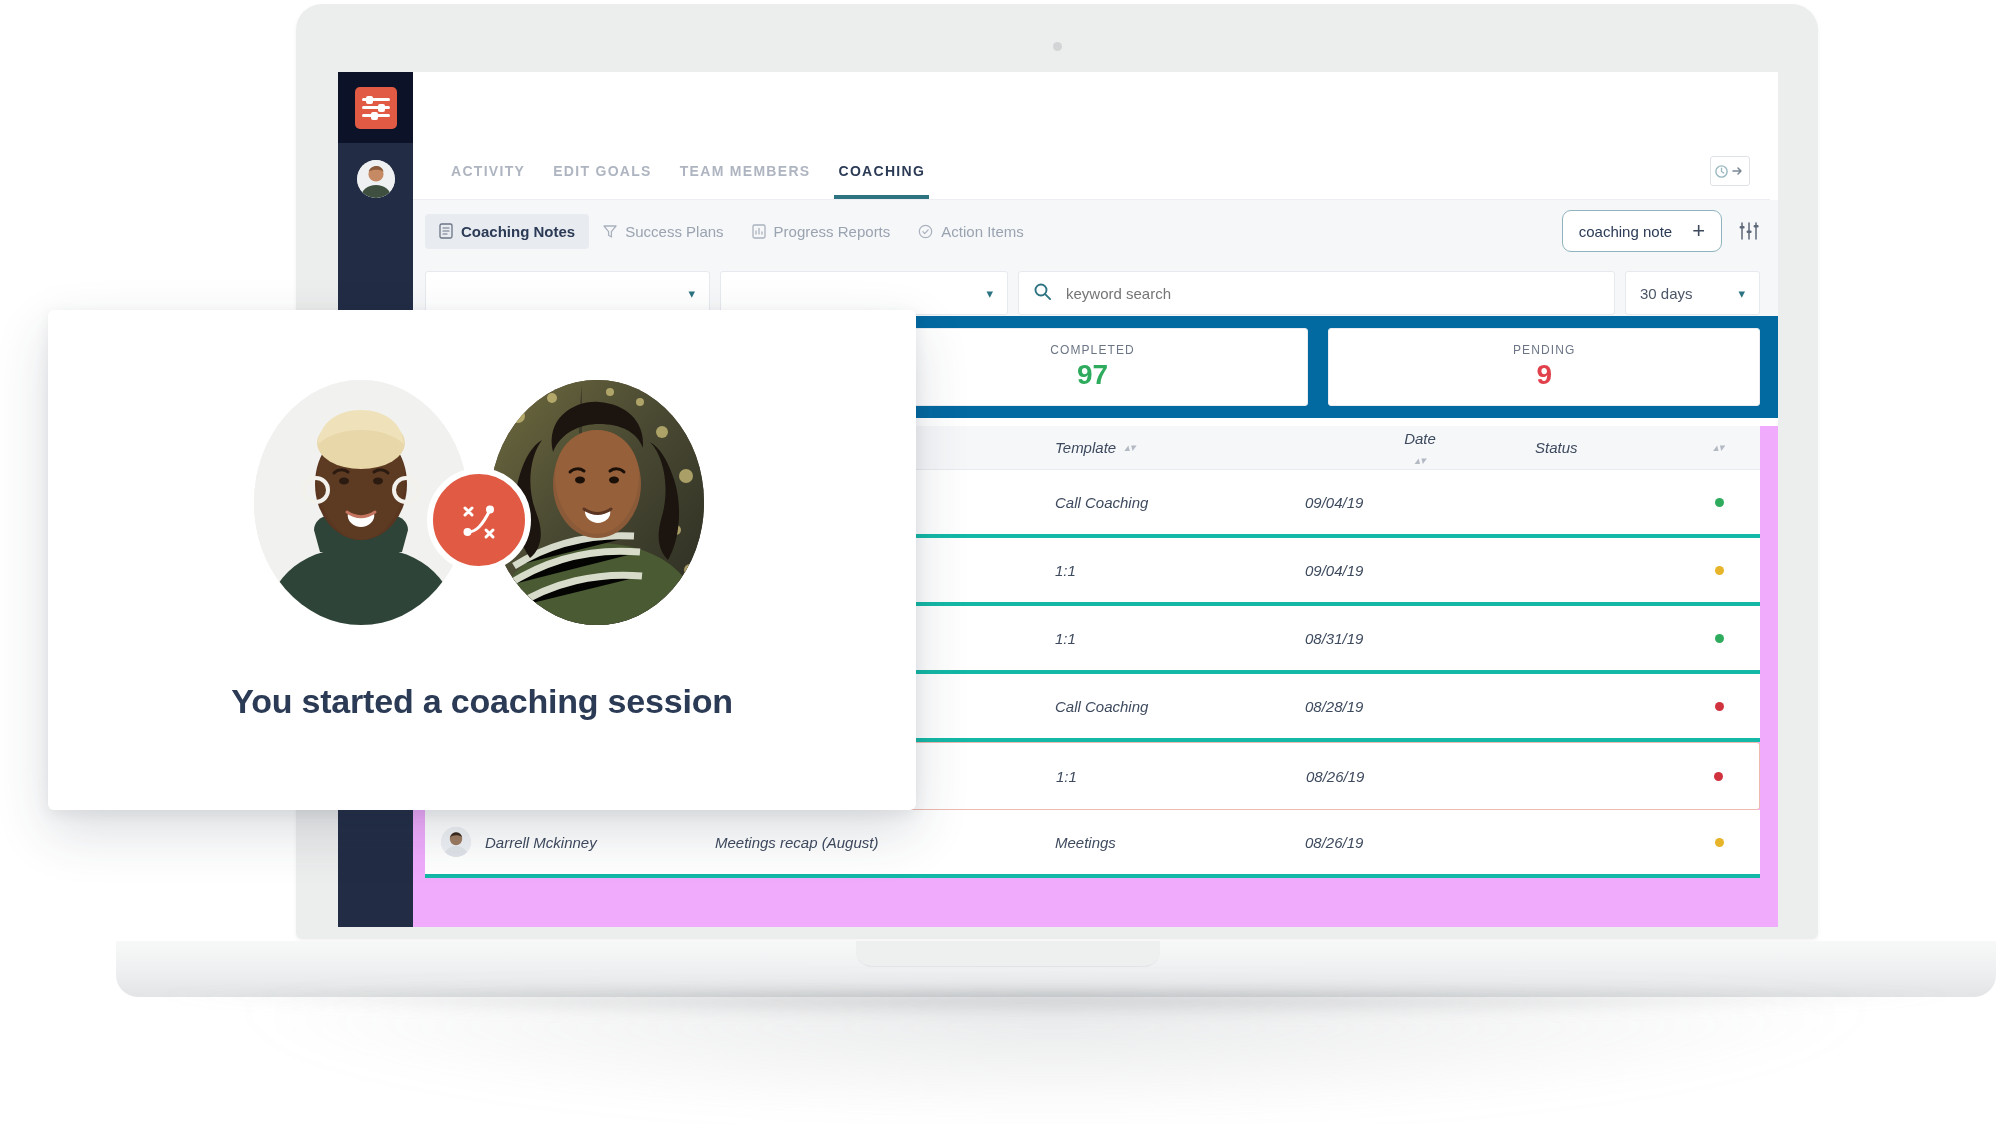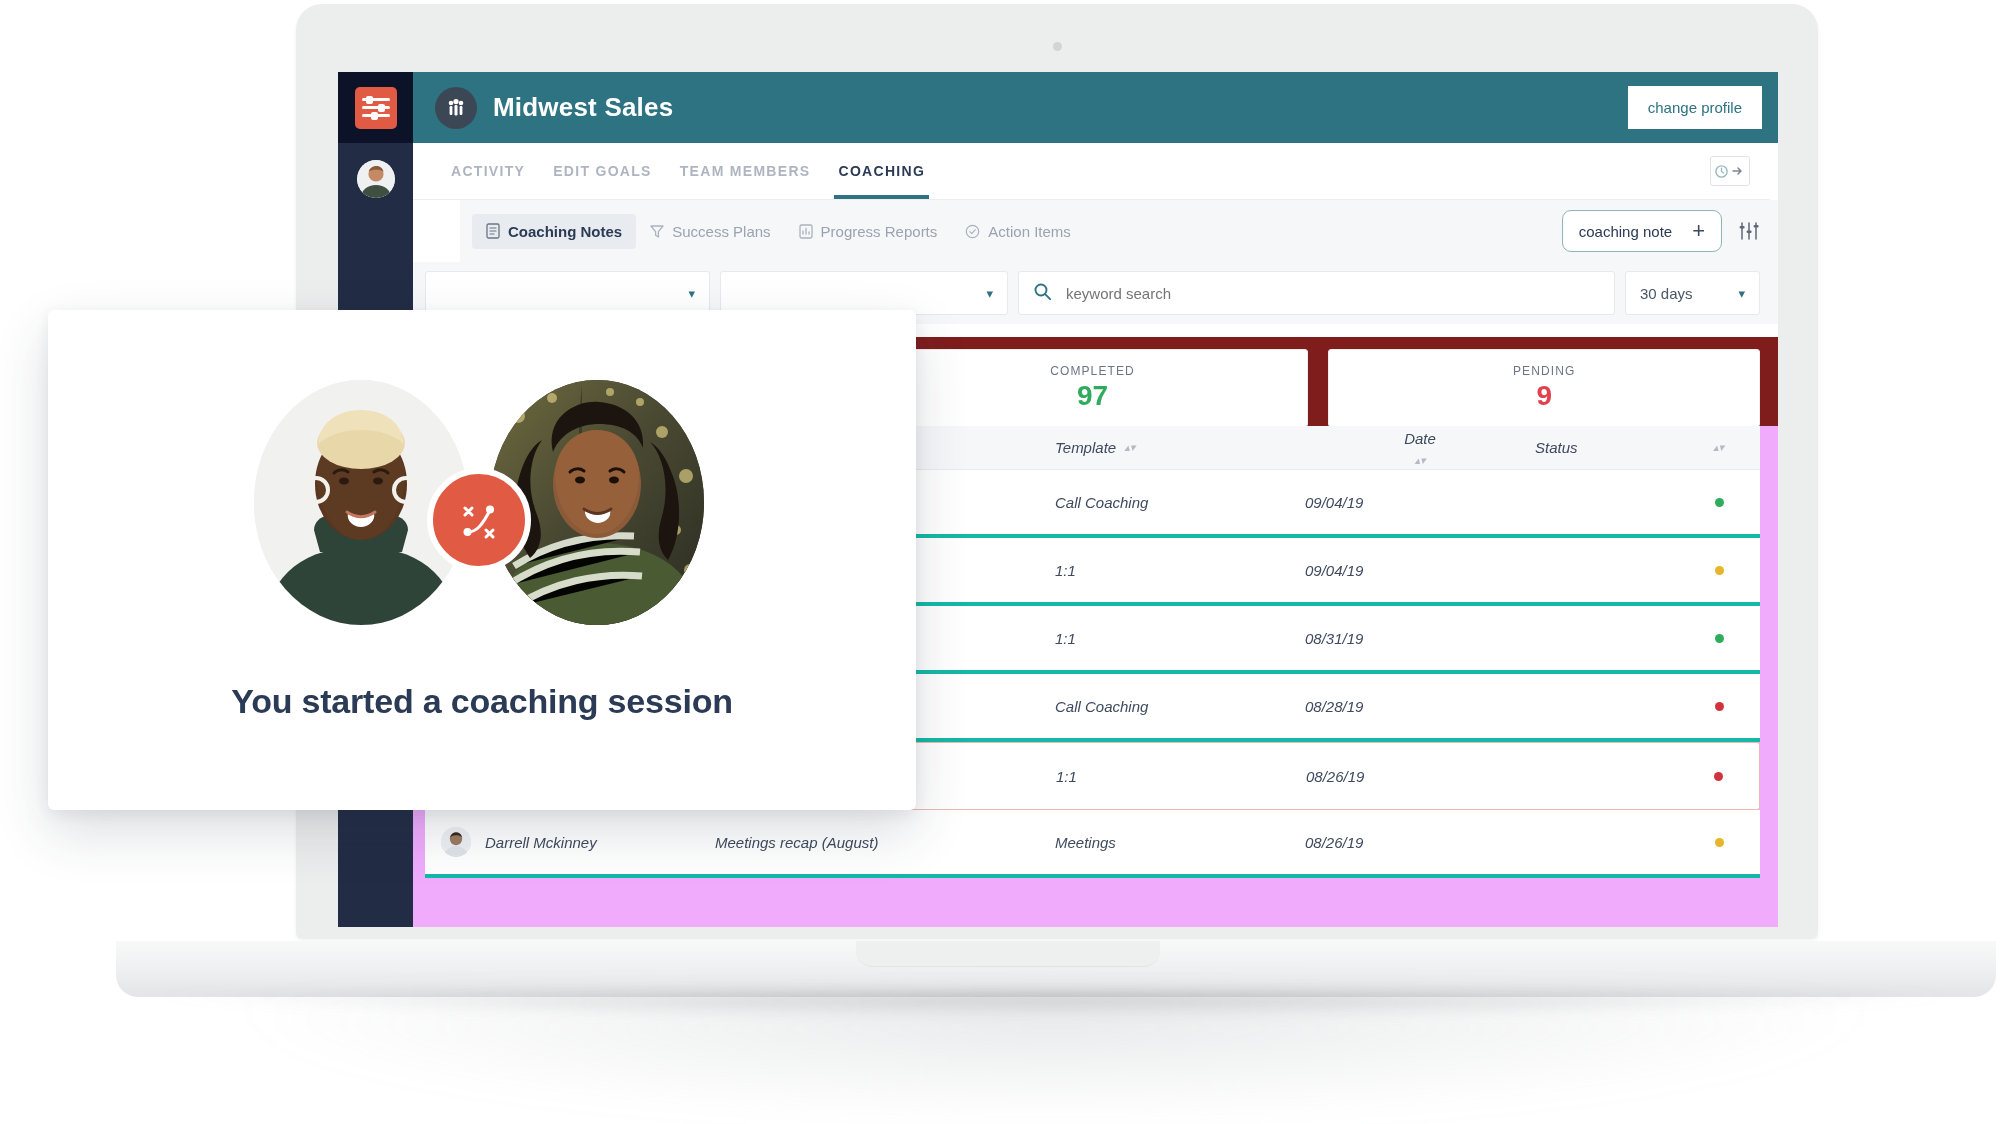--- a/index.html
+++ b/index.html
@@ -193,21 +193,20 @@
   }
 
   
   .subbar {
     position: absolute;
     left: 75px; top: 128px;
     right: 0; height: 62px;
     background: #f6f7f9;
     display: flex; align-items: center;
     padding: 0 18px 0 12px;
-    margin-left: 47px;
   }
   .pill {
     display: flex; align-items: center; gap: 8px;
     font-size: 15px;
     color: #9aa3b0;
     padding: 9px 14px;
     border-radius: 4px;
     cursor: pointer;
     white-space: nowrap;
   }
@@ -259,23 +258,23 @@
   }
   .field.sel-a { width: 285px; justify-content: space-between; }
   .field.sel-b { width: 288px; justify-content: space-between; }
   .field.search { flex: 1 1 auto; gap: 12px; color: #b9bfc8; }
   .field.days { width: 135px; justify-content: space-between; color:#4b5668; }
   .chev { color: #2d7382; font-size: 13px; }
 
   
   .stats {
     position: absolute;
-    left: 75px; top: 265px;
+    left: 75px; top: 244px;
     right: 0; height: 102px;
-    background: #7f1d1d;
+    background: #0369a1;
     display: flex; align-items: center;
     padding: 0 18px 0 12px;
     gap: 20px;
   }
   .stat {
     flex: 1 1 0;
     height: 78px;
     background: #ffffff;
     border: 1px solid #ebedf0;
     border-radius: 3px;
@@ -410,35 +409,20 @@
       <div class="rail-avatar">
         <svg viewBox="0 0 38 38" width="38" height="38" aria-hidden="true">
           <circle cx="19" cy="19" r="19" fill="#eef0f1"></circle>
           <path d="M4 38c0-8 6.7-13 15-13s15 5 15 13z" fill="#3f5041"></path>
           <circle cx="19" cy="14" r="7.6" fill="#c58a63"></circle>
           <path d="M11.6 11.6c1.3-4 5-5.6 7.8-5.6 3.2 0 6.4 2 7.2 5.8-1.8-1.4-4.3-2-7.4-2-3 0-5.5.6-7.6 1.8z" fill="#8a5a3a"></path>
         </svg>
       </div>
     </div>
 
-    <div class="app-header" style="background: rgb(45, 115, 130);">
-      <div class="team-badge">
-        <svg width="24" height="24" viewBox="0 0 24 24" aria-hidden="true">
-          <circle cx="7" cy="7" r="2.3" fill="#fff"></circle>
-          <circle cx="12" cy="5.6" r="2.6" fill="#fff"></circle>
-          <circle cx="17" cy="7" r="2.3" fill="#fff"></circle>
-          <rect x="5.6" y="10" width="2.8" height="9" rx="1.2" fill="#fff"></rect>
-          <rect x="10.5" y="9" width="3" height="10.5" rx="1.3" fill="#fff"></rect>
-          <rect x="15.6" y="10" width="2.8" height="9" rx="1.2" fill="#fff"></rect>
-        </svg>
-      </div>
-      <div class="team-title">Midwest Sales</div>
-      <div class="spacer"></div>
-      <button class="change-profile">change profile</button>
-    </div>
 
     <div class="tabbar">
       <div class="tab">ACTIVITY</div>
       <div class="tab">EDIT GOALS</div>
       <div class="tab">TEAM MEMBERS</div>
       <div class="tab active">COACHING</div>
       <div class="spacer"></div>
       <div class="tab-icon-btn">
         <svg width="15" height="15" viewBox="0 0 16 16" aria-hidden="true">
           <circle cx="8" cy="8" r="6" fill="none" stroke="#9ab8bf" stroke-width="1.5"></circle>

